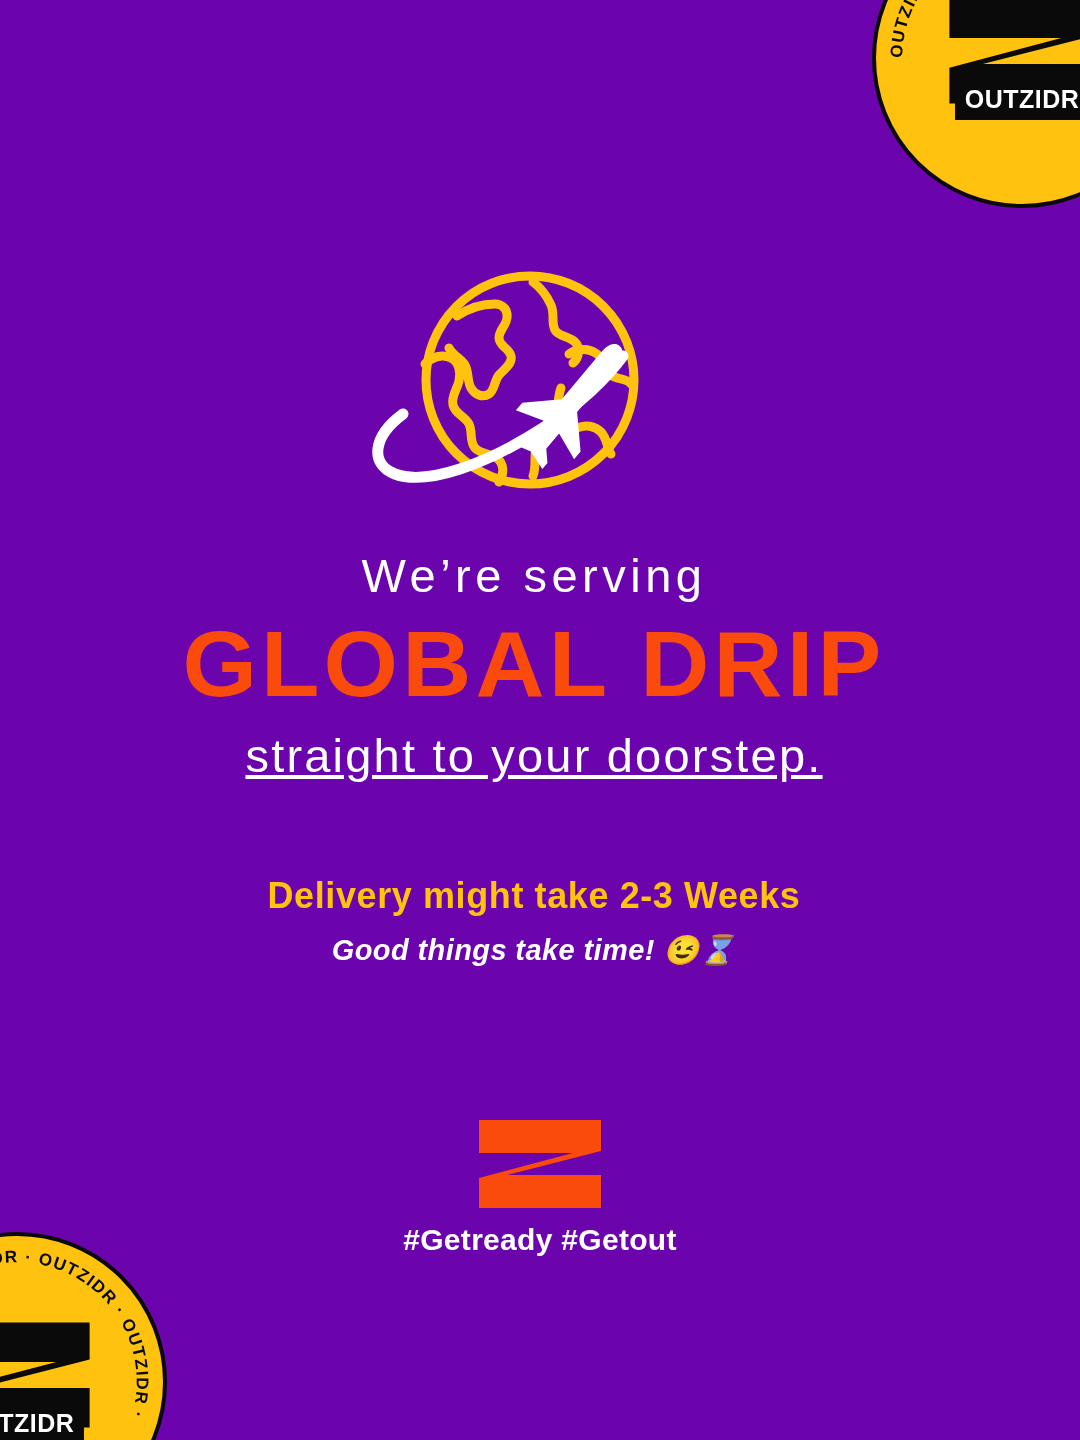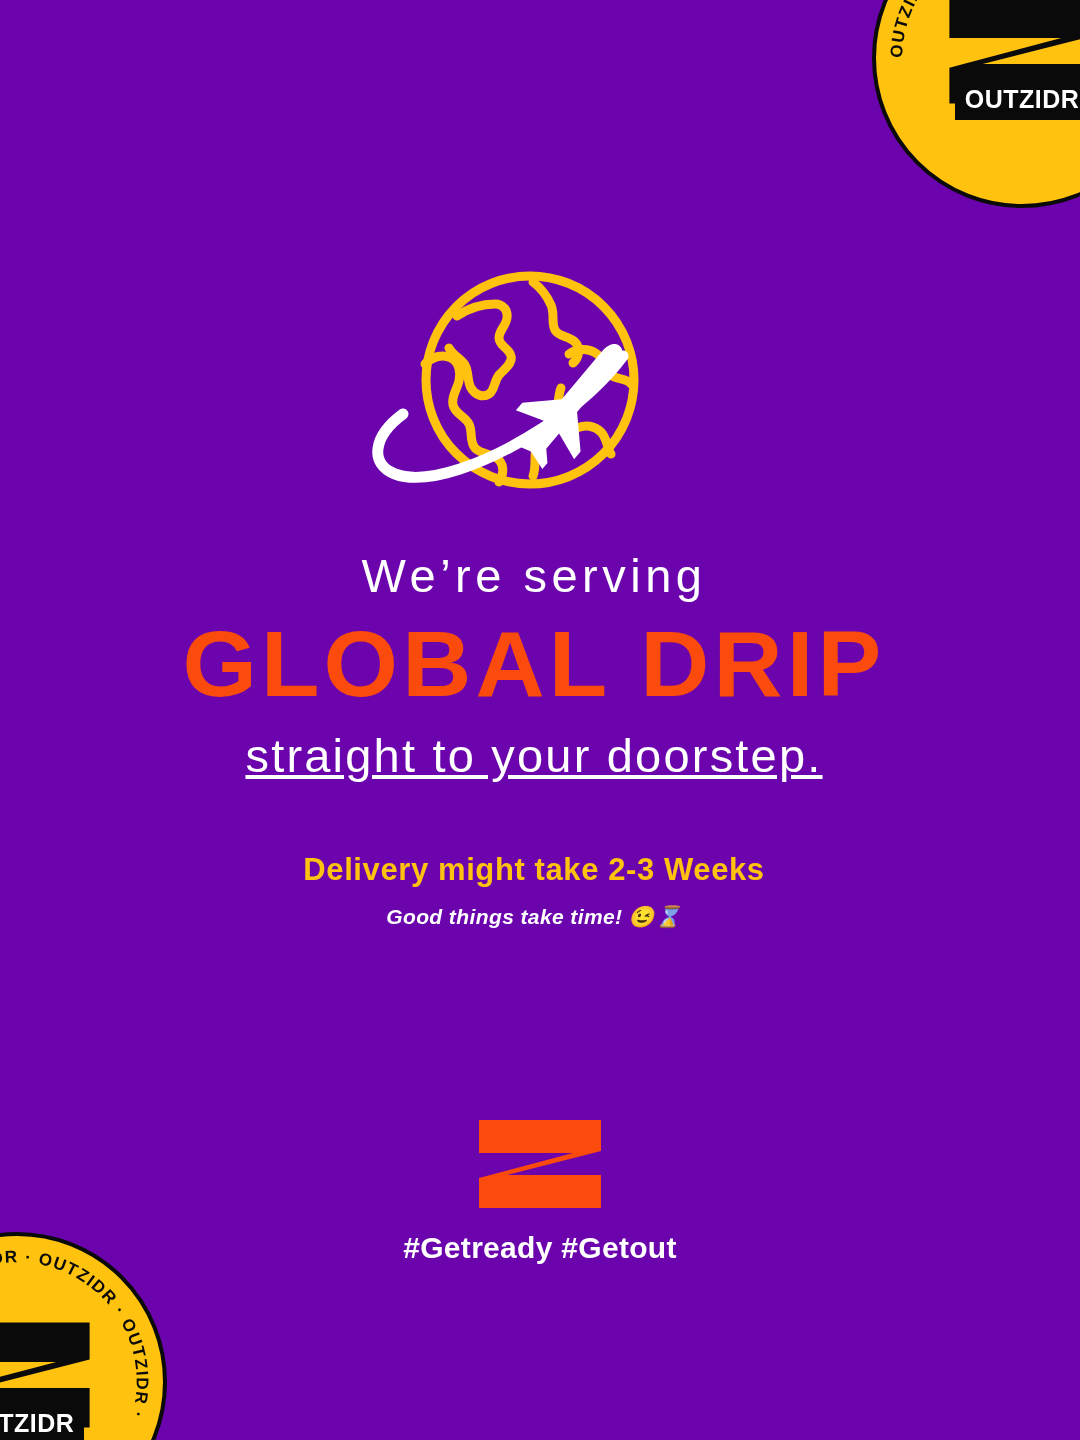--- a/index.html
+++ b/index.html
@@ -134,30 +134,30 @@
     font-size: 47px;
     font-weight: 400;
     letter-spacing: 2.2px;
     line-height: 1.2;
     margin-top: 10px;
     text-decoration: underline;
   }
 
   .line-delivery {
     color: #FFC20E;
-    font-size: 31px;
+    font-size: 36px;
     font-weight: bold;
     letter-spacing: 0.6px;
     line-height: 1.2;
-    margin-top: 66px;
+    margin-top: 89px;
   }
 
   .line-goodthings {
     color: #FFFFFF;
-    font-size: 21px;
+    font-size: 29px;
     font-weight: bold;
     font-style: italic;
     letter-spacing: 0.4px;
     line-height: 1.2;
     margin-top: 16px;
   }
 
   
   #footer {
     position: absolute;
@@ -169,21 +169,21 @@
     align-items: center;
   }
 
   #footer-z { display: block; }
 
   .hashtags {
     color: #FFFFFF;
     font-size: 30px;
     font-weight: bold;
     letter-spacing: 0.3px;
-    margin-top: 20px;
+    margin-top: 12px;
     line-height: 1.2;
   }
 </style>
 </head>
 <body>
 
 <div id="poster">
 
   <div id="hero">
     <svg width="350" height="232" viewBox="0 0 350 232">

